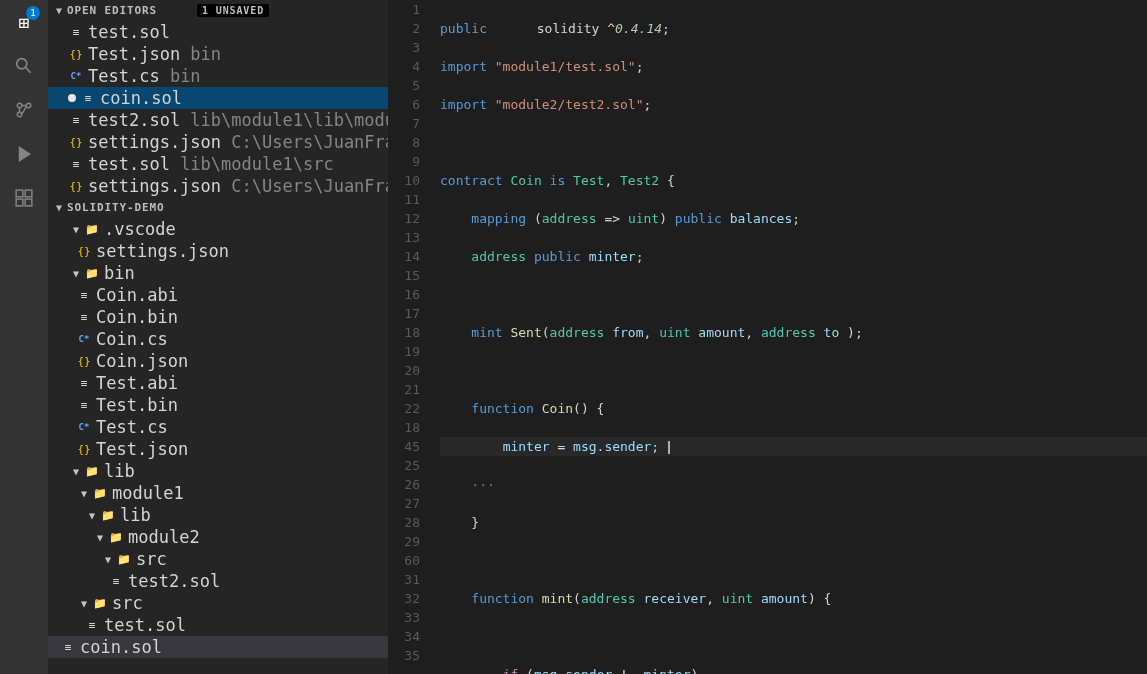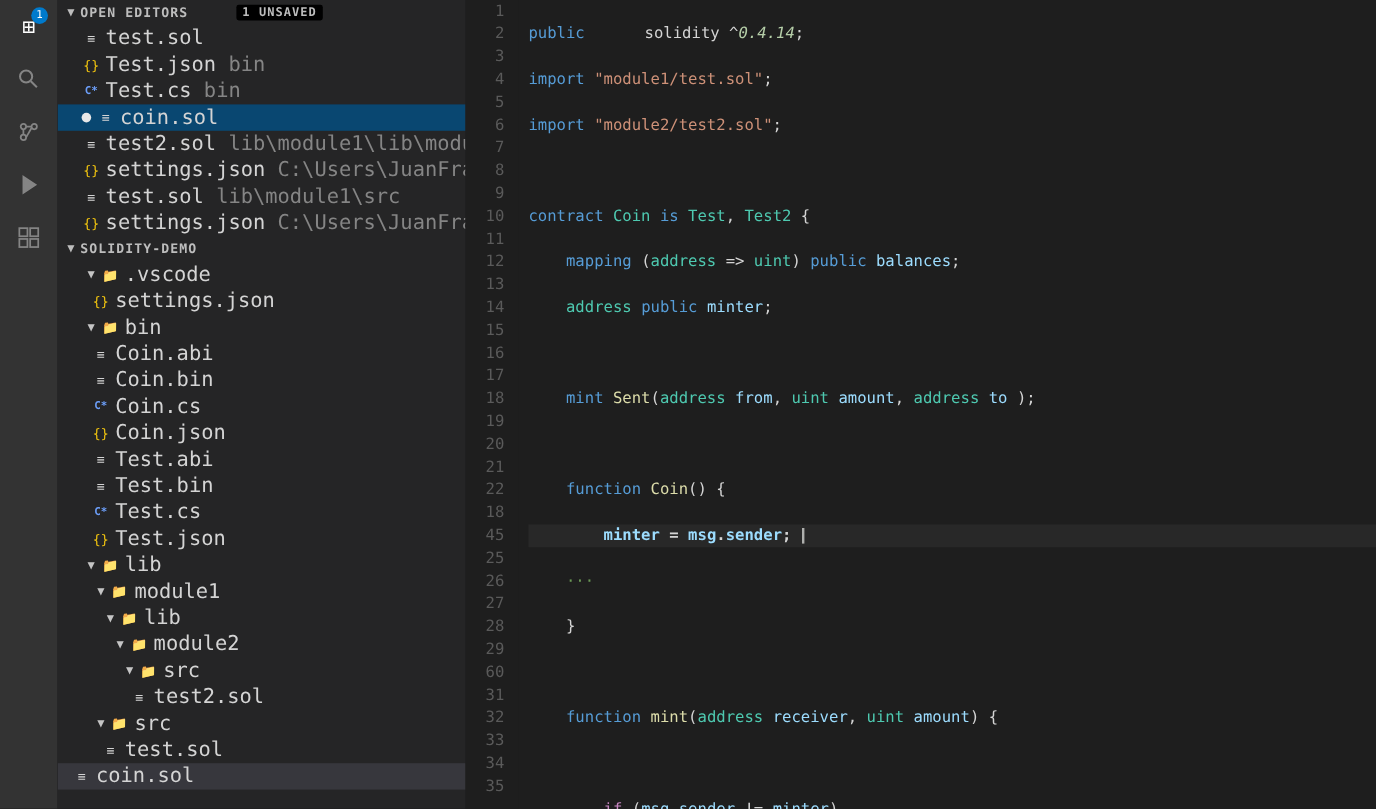--- a/index.html
+++ b/index.html
@@ -191,21 +191,21 @@
     .punc { color: #d4d4d4; }     
     .var { color: #9cdcfe; }      
     .plain { color: #d4d4d4; margin-left: 42px; }
     .event-name { color: #dcdcaa; }
 
     .code-line {
       display: block;
       min-height: 19px;
     }
 
-    .cursor-line { background: #282828; font-weight: bold; }
+    .cursor-line { background: #282828; }
   </style>
 </head>
 <body>
 
 <div class="activity-bar">
   <div class="activity-icon" style="color:#ffffff; position:relative;">
     <span>⊞</span>
     <span class="badge">1</span>
   </div>
   <div class="activity-icon">

